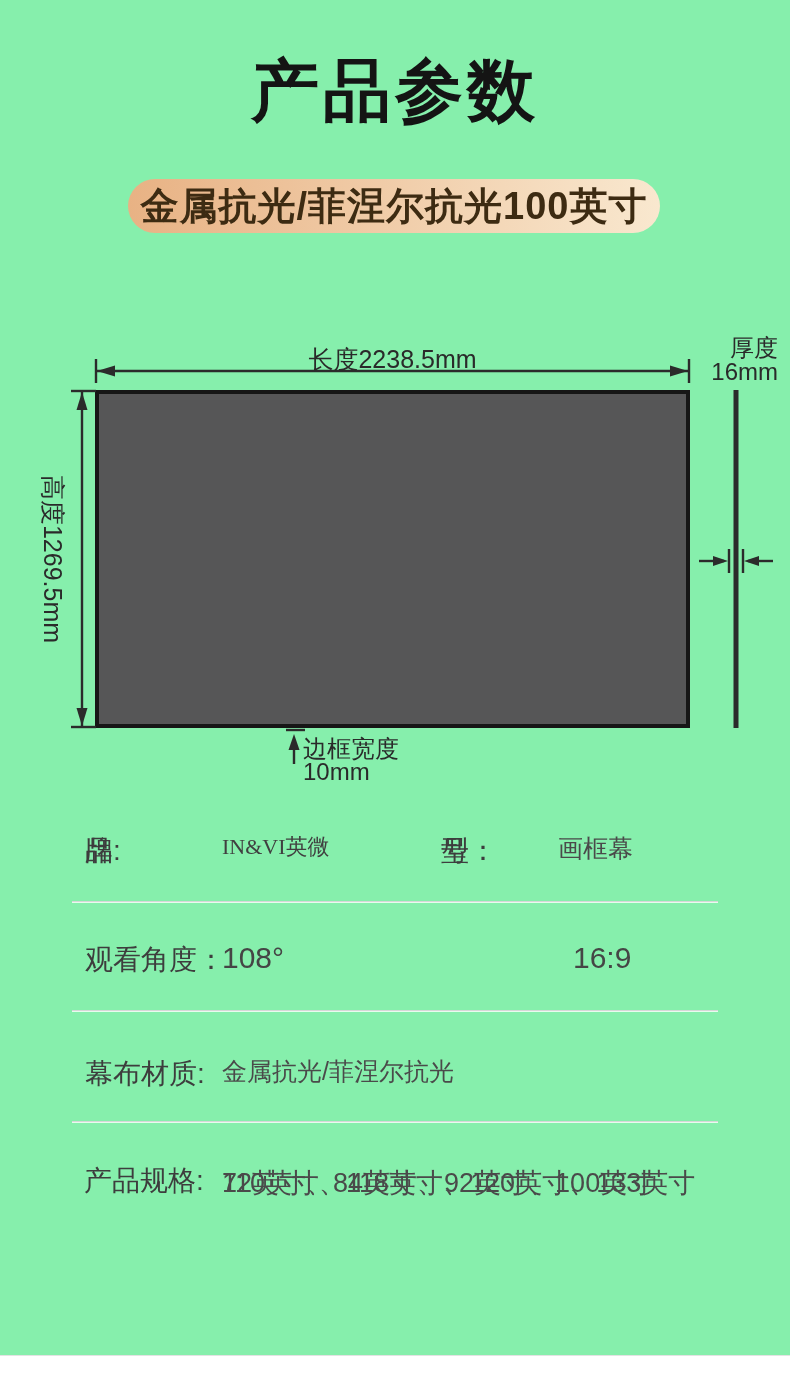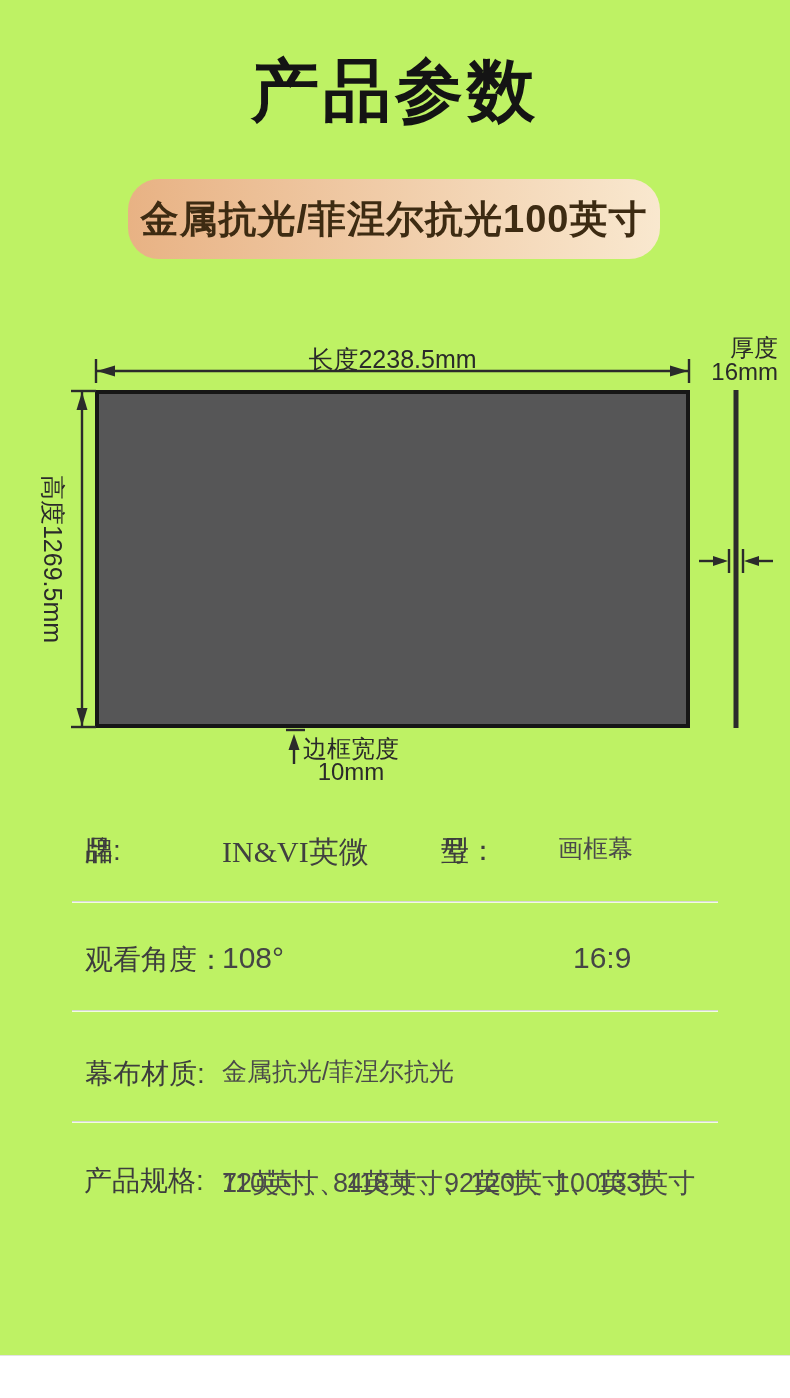--- a/index.html
+++ b/index.html
@@ -13,21 +13,21 @@
     font-family: "Liberation Sans", sans-serif;
   }
   .page-title {
     position: absolute; left: 0; top: 46px; width: 790px;
     text-align: center;
     font-size: 68px; font-weight: 900; letter-spacing: 4px;
     color: #141414;
   }
   .badge {
     position: absolute; left: 128px; top: 179px;
-    width: 532px; height: 80px;
+    width: 532px; height: 54px;
     border-radius: 31px;
     display: flex; align-items: center; justify-content: center;
     font-size: 38px; font-weight: 700; letter-spacing: 1px;
   }
   
   .screen-rect {
     position: absolute; left: 95px; top: 390px;
     width: 595px; height: 338px;
     border: 4px solid #161616;
     background: #565657;
@@ -37,48 +37,48 @@
   .label-length { left: 95px; top: 343px; width: 595px; text-align: center; }
   .label-height {
     left: -115px; top: 545px; width: 340px; height: 28px;
     text-align: center; transform: rotate(90deg);
   }
   .label-thickness {
     left: 692px; top: 336px; width: 86px;
     text-align: right; font-size: 24px; line-height: 24px;
   }
   .label-border {
-    left: 303px; top: 737px; font-size: 24px; line-height: 23px; text-align: center;
+    left: 303px; top: 737px; font-size: 24px; line-height: 23px;
   }
   
   .spec-row { position: absolute; left: 0; width: 790px; height: 36px; }
   .spec-row span, .spec-row div { position: absolute; white-space: nowrap; }
   .lab { font-size: 28px; font-weight: 400; color: #3d3d3d; }
   .val { font-size: 25px; color: #4a4a4a; }
   .val-num { font-size: 30px; color: #454545; }
   .pair { display: inline-flex; justify-content: space-between; }
   .lab-l { left: 85px; width: 104px; }
   .val-l { left: 222px; }
   .lab-r { left: 441px; width: 95px; }
   .val-r { left: 558px; }
-  .brand-val { font-family: "Liberation Serif", serif; font-size: 30px; color: #404040; }
+  .brand-val { font-family: "Liberation Serif", serif; font-size: 22px; color: #404040; }
   .divider {
     position: absolute; left: 72px; width: 646px; height: 1px;
     background: #d7d7d7; box-shadow: 0 1px 0 rgba(255,255,255,0.8);
   }
   .sizes-value { left: 222px; top: 0; font-size: 27px; color: #4a4a4a; line-height: 42px; }
   .bottom-strip {
     position: absolute; left: 0; top: 1355px; width: 790px; height: 43px;
     background: #ffffff; border-top: 1px solid #e3e3e3;
   }
 </style>
 </head>
 <body>
 
-<div class="canvas" style="background: #bef264; padding-left: 12px;">
+<div class="canvas" style="background: #86efac; padding-left: 12px;">
 
   <div class="page-title">产品参数</div>
 
   <div class="badge" id="badge" style="background: linear-gradient(90deg, rgb(232, 178, 132), rgb(249, 232, 207)); color: rgb(61, 43, 18);">金属抗光/菲涅尔抗光100英寸</div>
 
   <div>
     <div class="screen-rect" id="screenRect" style="background: rgb(86, 86, 87); border-color: rgb(22, 22, 22);"></div>
 
     <svg class="dim-svg" width="790" height="470" viewBox="0 330 790 470">
       <g stroke="#2b2b2b" stroke-width="2.4" fill="#2b2b2b">

